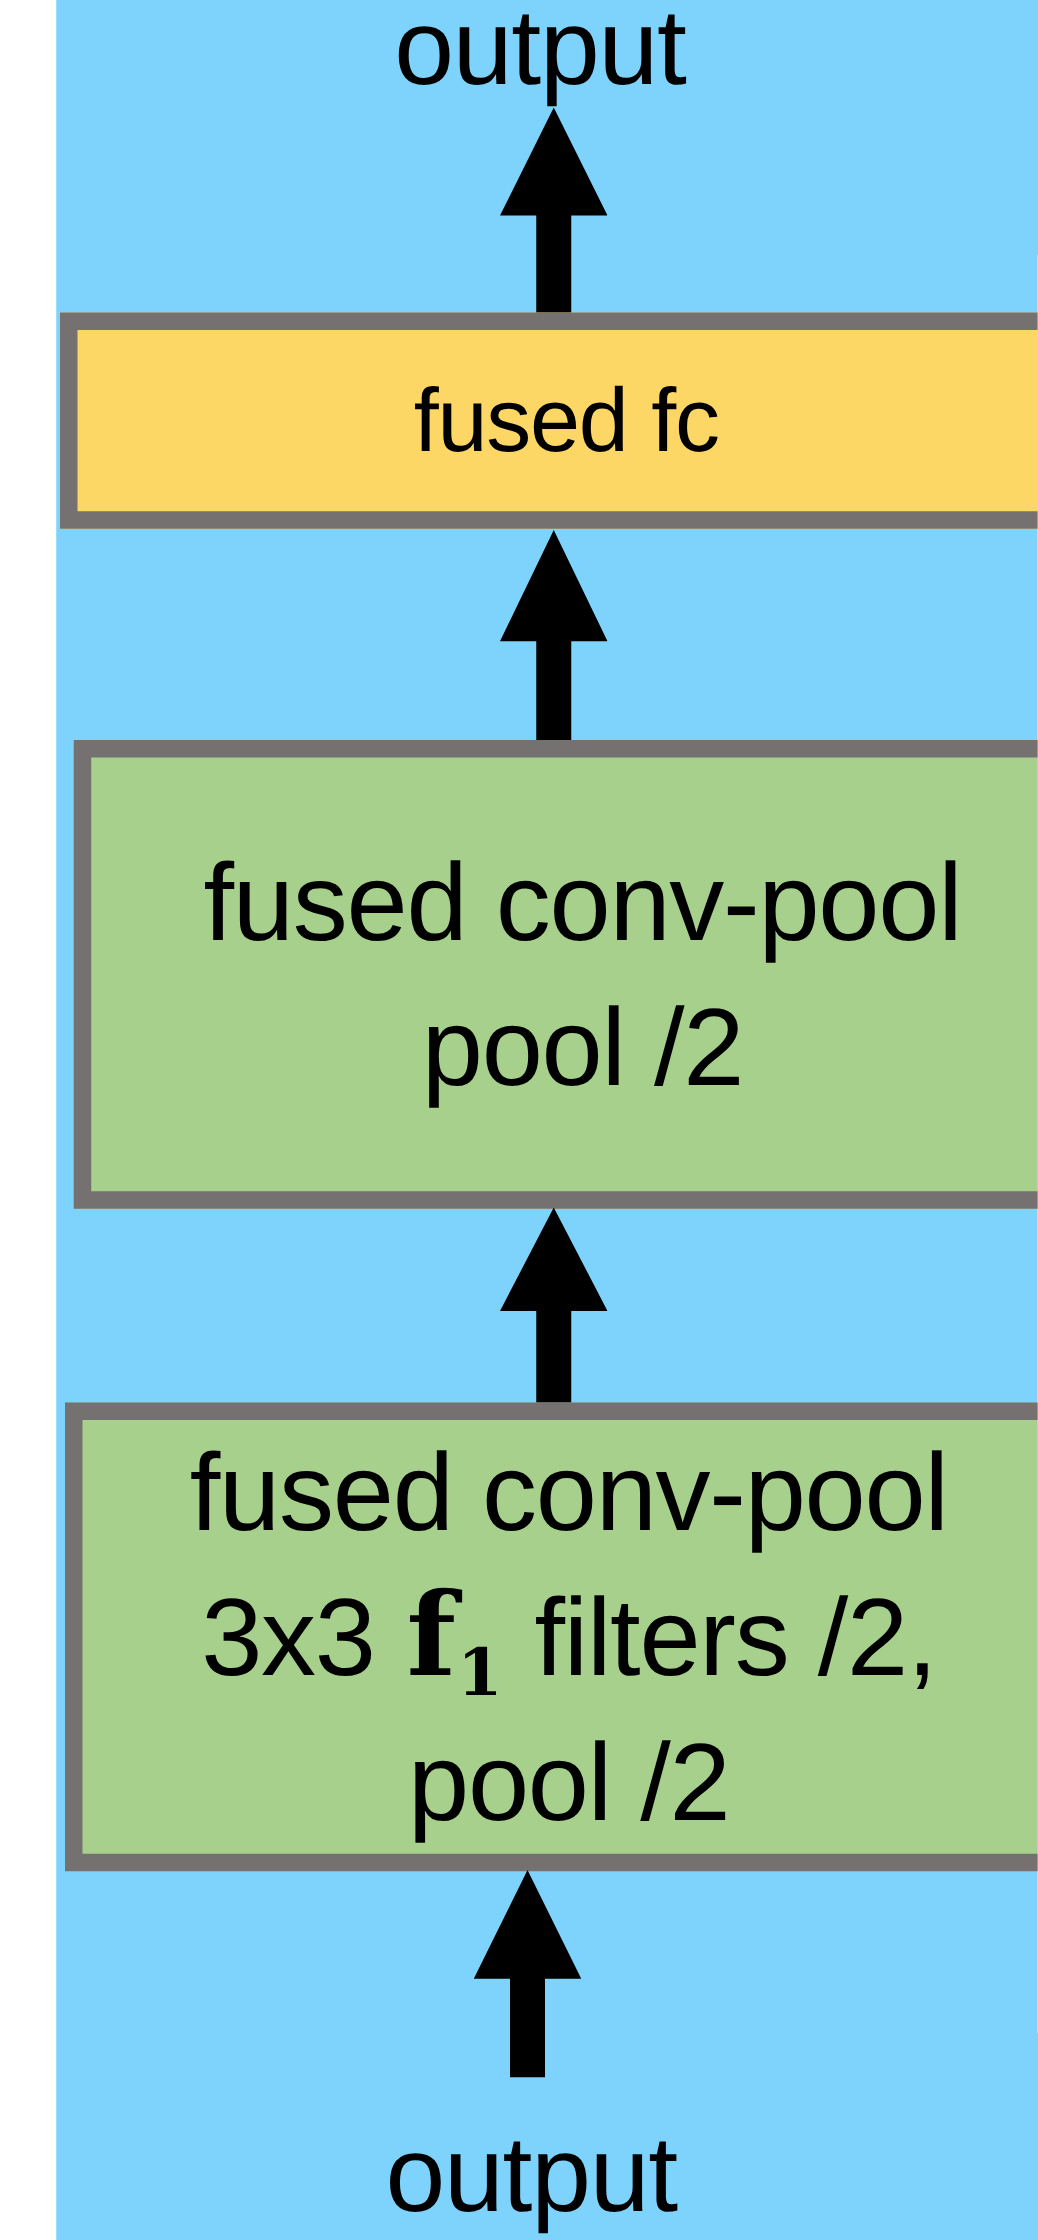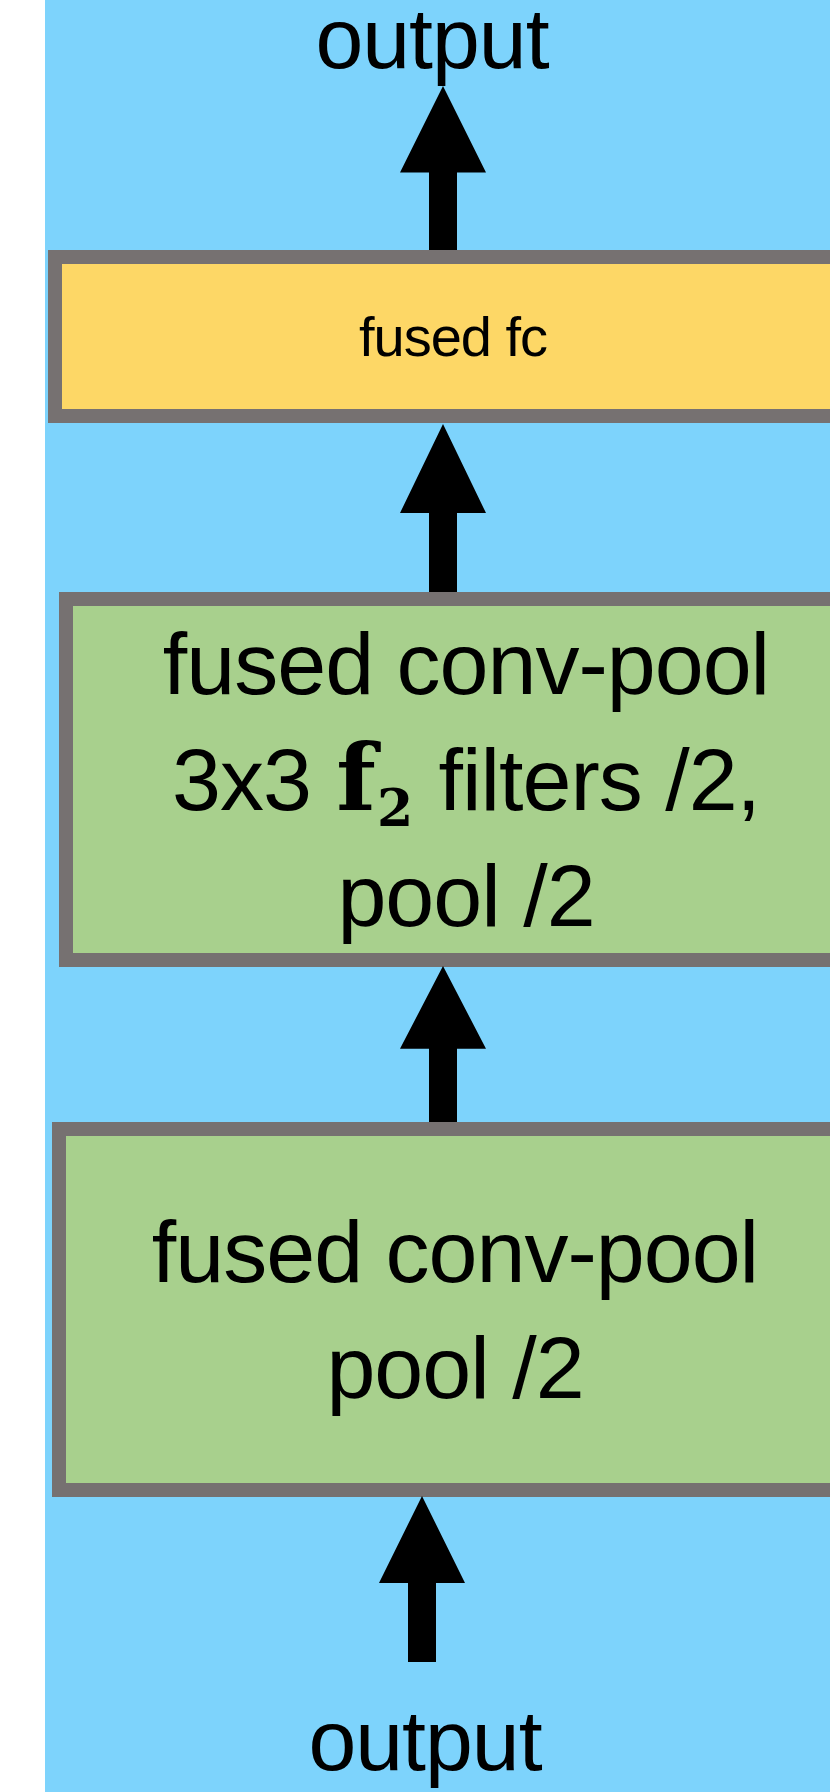--- a/index.html
+++ b/index.html
@@ -51,21 +51,21 @@
     left: 14px; top: 592px;
     width: 814px; height: 375px;
     background: var(--conv_fill, #A8D08D);
   }
   #box-conv1 {
     left: 7px; top: 1122px;
     width: 806px; height: 375px;
     background: var(--conv_fill, #A8D08D);
   }
   .box-title {
-    font-size: 56px;
+    font-size: 72px;
     line-height: 116px;
     white-space: pre;
   }
   .line {
     font-size: 88px;
     line-height: 116px;
     height: 116px;
     white-space: pre;
   }
   .mathf {
@@ -108,30 +108,30 @@
   <div class="box" id="box-fc">
     <div class="txt box-title">fused fc</div>
   </div>
 
   <svg class="arrow" id="arrow-2" viewBox="0 0 86 168" preserveAspectRatio="none" aria-hidden="true">
     <polygon points="43,0 86,88 57,88 57,168 29,168 29,88 0,88"></polygon>
   </svg>
 
   <div class="box" id="box-conv2">
     <div class="txt line">fused conv-pool</div>
-    <div class="txt line"><span>3x3 </span><span class="mathf">f</span><span class="fsub">2</span><span> filters /2,</span></div>
     <div class="txt line">pool /2</div>
   </div>
 
   <svg class="arrow" id="arrow-3" viewBox="0 0 86 168" preserveAspectRatio="none" aria-hidden="true">
     <polygon points="43,0 86,88 57,88 57,168 29,168 29,88 0,88"></polygon>
   </svg>
 
   <div class="box" id="box-conv1">
     <div class="txt line">fused conv-pool</div>
+    <div class="txt line"><span>3x3 </span><span class="mathf">f</span><span class="fsub">1</span><span> filters /2,</span></div>
     <div class="txt line">pool /2</div>
   </div>
 
   <svg class="arrow" id="arrow-4" viewBox="0 0 86 168" preserveAspectRatio="none" aria-hidden="true">
     <polygon points="43,0 86,88 57,88 57,168 29,168 29,88 0,88"></polygon>
   </svg>
 
   <div class="txt label" id="lbl-input">output</div>
 
 </div>

